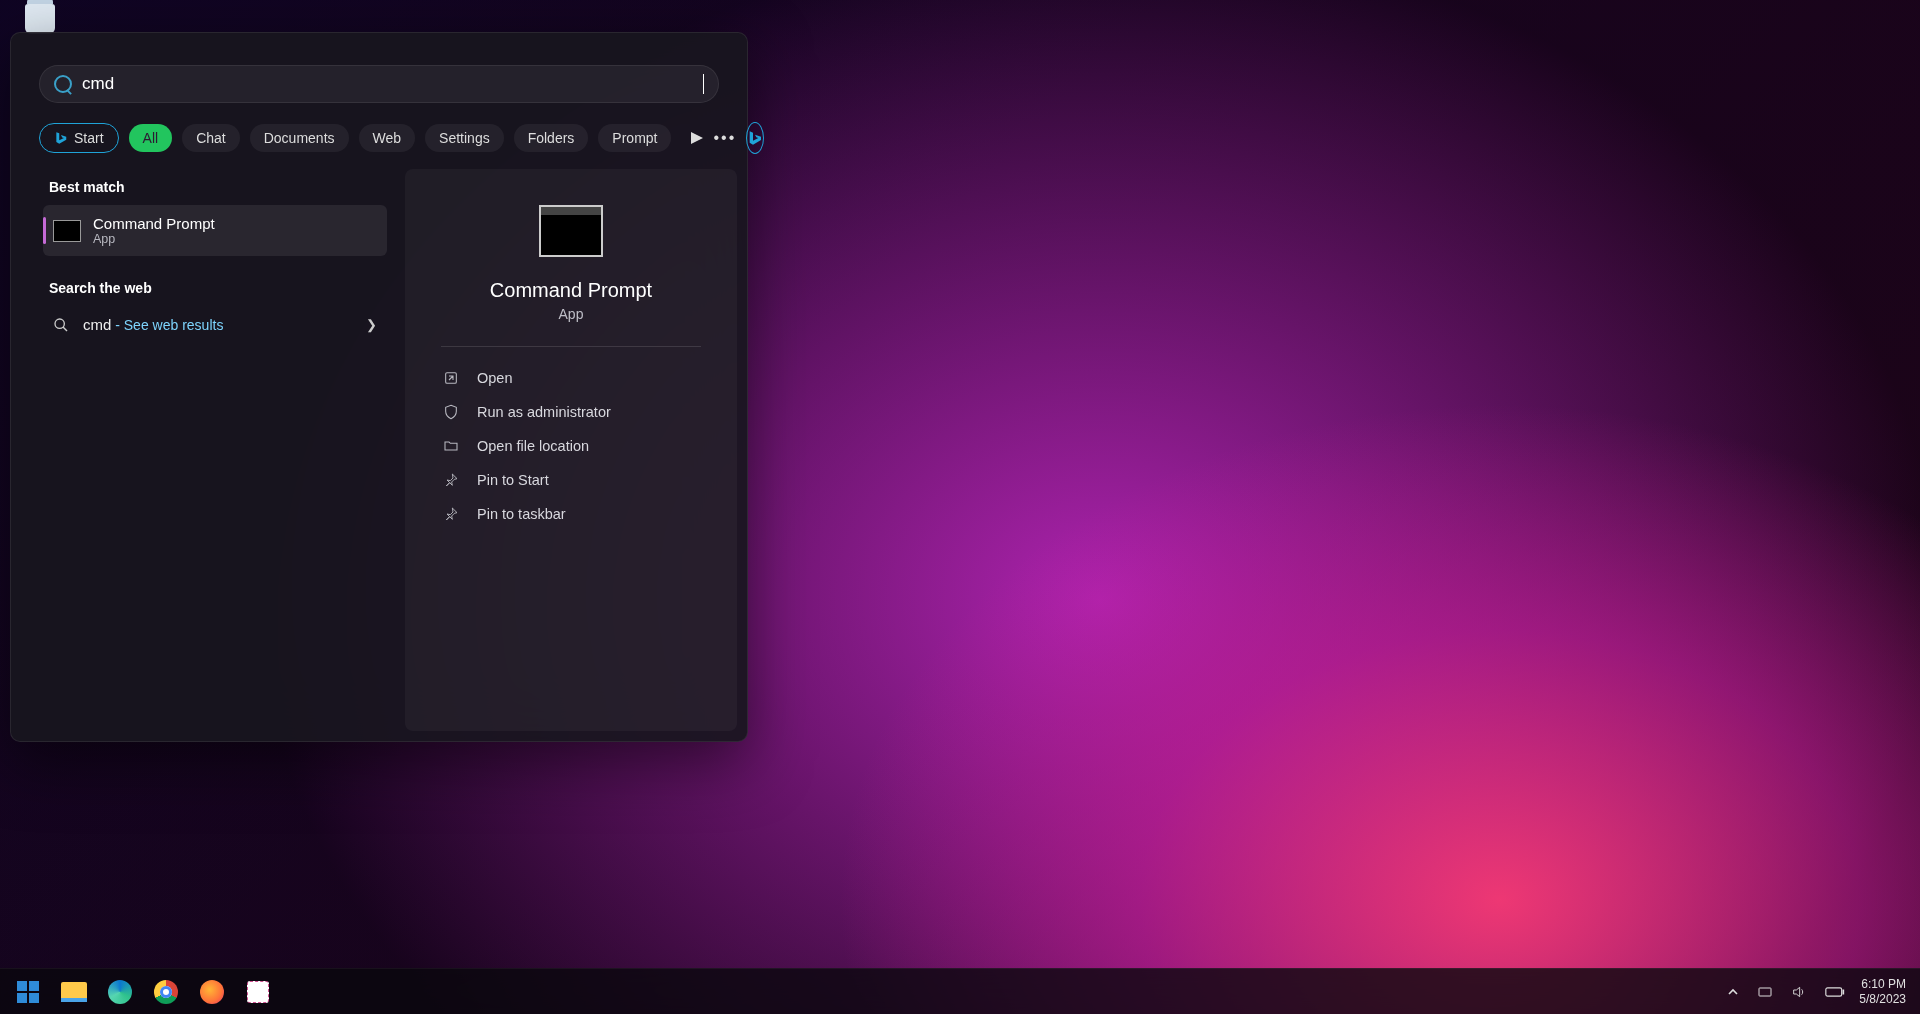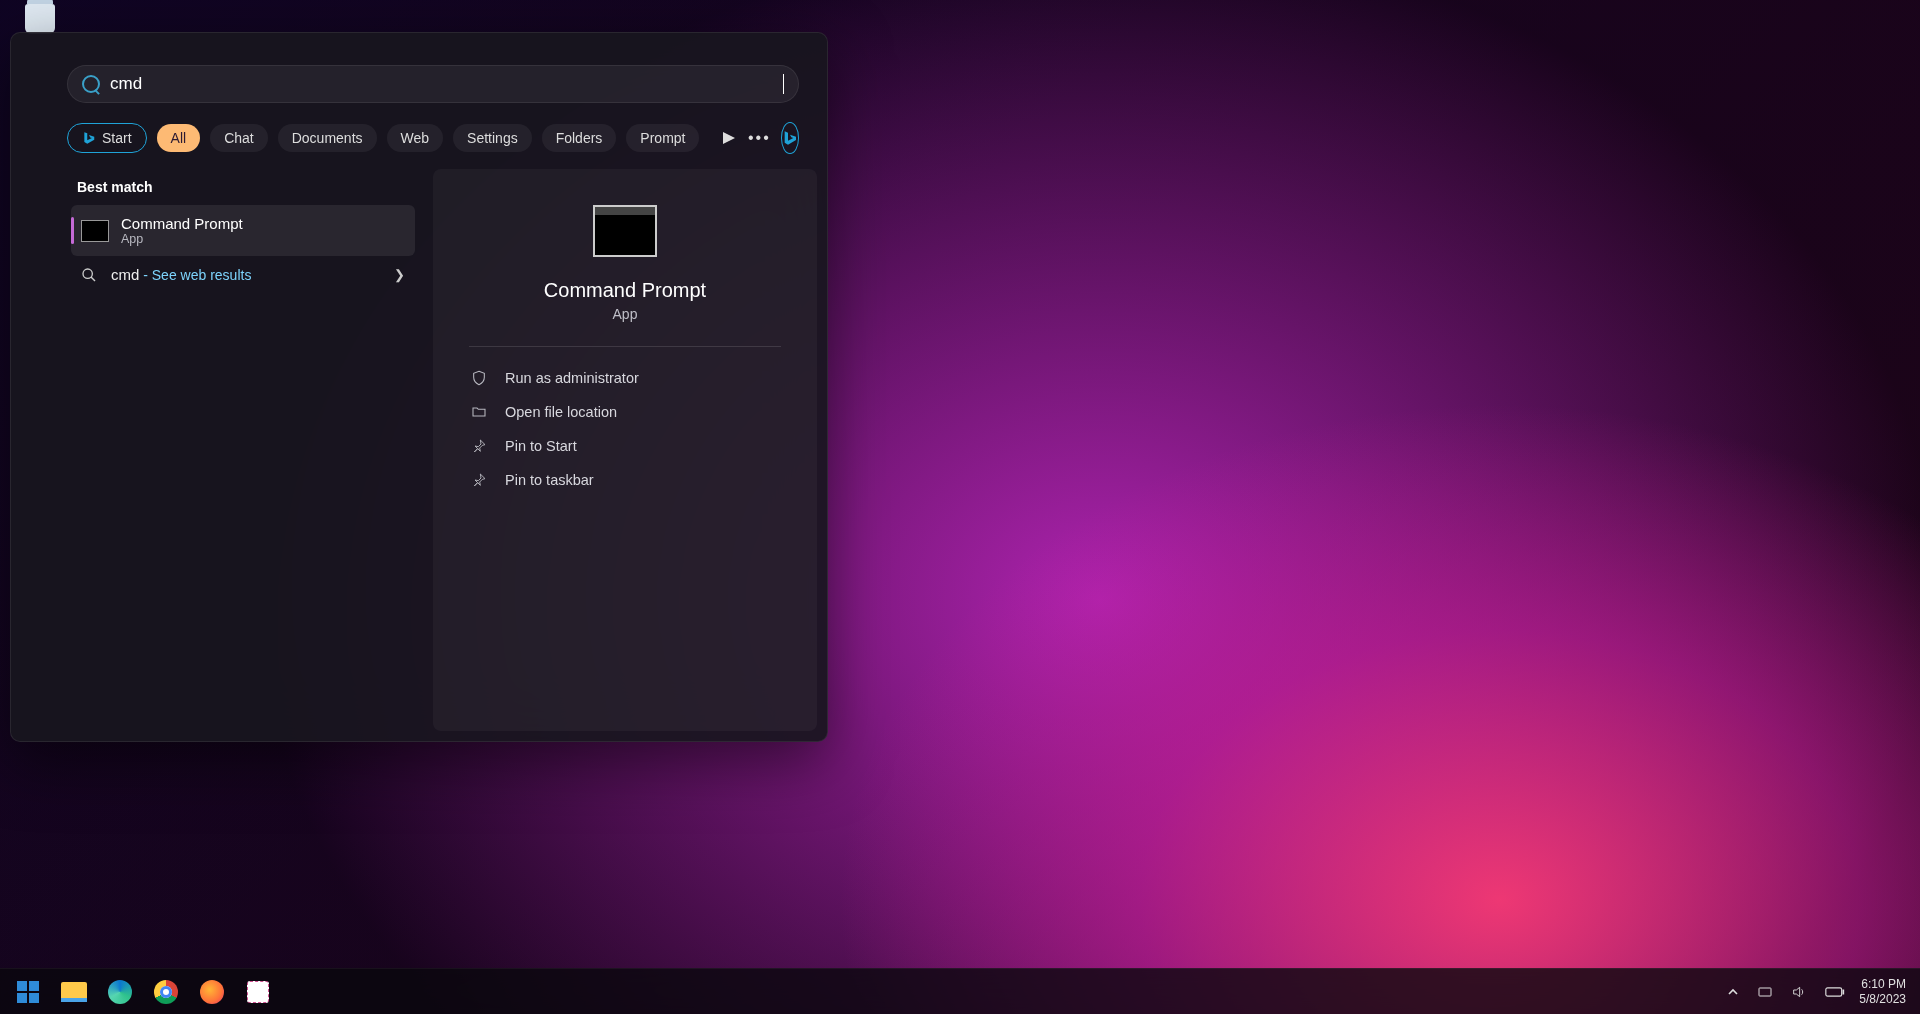--- a/index.html
+++ b/index.html
@@ -23,28 +23,28 @@
     width: 30px; height: 30px; background: #dfe9f2; border-radius: 3px 3px 6px 6px;
     position: relative;
   }
   .recycle-bin .trash::before {
     content: ""; position: absolute; top: -5px; left: 2px; right: 2px; height: 5px;
     background: #c2d4e4; border-radius: 3px 3px 0 0;
   }
 
   
   .flyout {
-    position: absolute; left: 10px; top: 32px; width: 818px; height: 710px;
+    position: absolute; left: 10px; top: 32px; width: 738px; height: 710px;
     background: rgba(24, 22, 30, 0.92);
     border: 1px solid rgba(255,255,255,0.08);
     border-radius: 10px;
     backdrop-filter: blur(30px);
     box-shadow: 0 20px 60px rgba(0,0,0,0.5);
     color: #e6e6e6;
-    display: flex; flex-direction: column; padding-left: 28px;
+    display: flex; flex-direction: column;
   }
 
   .search-bar {
     margin: 32px 28px 0 28px; height: 38px;
     background: rgba(255,255,255,0.06);
     border: 1px solid rgba(255,255,255,0.08);
     border-radius: 20px;
     display: flex; align-items: center; padding: 0 14px;
   }
   .search-bar .sicon {
@@ -67,21 +67,21 @@
   .filter-row {
     display: flex; align-items: center; gap: 10px;
     padding: 18px 28px 0 28px;
   }
   .pill {
     padding: 6px 14px; border-radius: 18px; font-size: 14px;
     background: rgba(255,255,255,0.06); color: #ddd; cursor: pointer;
     display: flex; align-items: center; gap: 6px;
   }
   .pill.chat { border: 1.5px solid #1fa3d8; background: transparent; }
-  .pill.active { background: #fdba74; color: #2c1a32; align-items: center; }
+  .pill.active { background: #22c55e; color: #2c1a32; align-items: center; }
   .spacer { flex: 1; }
   .small-btn {
     width: 34px; height: 34px; display: flex; align-items: center; justify-content: center;
     color: #ddd; cursor: pointer; border-radius: 6px;
   }
   .bing-badge {
     width: 32px; height: 32px; border-radius: 50%;
     border: 1.5px solid #1fa3d8; display: flex; align-items: center; justify-content: center;
     color: #1fa3d8; font-weight: bold; font-size: 16px;
   }
@@ -267,20 +267,21 @@
         <div class="left-heading">Best match</div>
 
         <div class="result-item selected">
           <div class="cmd-icon-small"></div>
           <div class="result-text">
             <div class="t1">Command Prompt</div>
             <div class="t2">App</div>
           </div>
         </div>
 
+        <div class="left-heading" style="margin-top:14px;">Search the web</div>
 
         <div class="web-item">
           <span class="mag">
             <svg width="16" height="16" viewBox="0 0 24 24">
                 <circle cx="10" cy="10" r="7" stroke="#ccc" stroke-width="2" fill="none"></circle>
                 <line x1="15" y1="15" x2="21" y2="21" stroke="#ccc" stroke-width="2"></line>
               </svg>
           </span>
           <span class="txt">
             <span>cmd</span><span class="sub"> - See web results</span>
@@ -292,20 +293,29 @@
       <div class="right-pane">
         <div class="cmd-icon-large"></div>
         <div class="app-title">Command Prompt</div>
         <div class="app-sub">App</div>
         <div class="hr"></div>
 
         <div class="action-list">
           <div class="action">
             <span class="aicn">
               <svg width="16" height="16" viewBox="0 0 24 24">
+                  <rect x="4" y="4" width="16" height="16" rx="2" stroke="#b8b8c0" stroke-width="1.6" fill="none"></rect>
+                  <path d="M9 9l6 6M15 9v6h-6" stroke="#b8b8c0" stroke-width="1.6" fill="none" transform="rotate(-90 12 12)"></path>
+                </svg>
+            </span>
+            <span>Open</span>
+          </div>
+          <div class="action">
+            <span class="aicn">
+              <svg width="16" height="16" viewBox="0 0 24 24">
                   <path d="M12 2l8 3v6c0 5-3.5 9-8 11-4.5-2-8-6-8-11V5l8-3z" stroke="#b8b8c0" stroke-width="1.6" fill="none"></path>
                 </svg>
             </span>
             <span>Run as administrator</span>
           </div>
           <div class="action">
             <span class="aicn">
               <svg width="16" height="16" viewBox="0 0 24 24">
                   <path d="M3 6h6l2 2h10v10H3z" stroke="#b8b8c0" stroke-width="1.6" fill="none"></path>
                 </svg>

